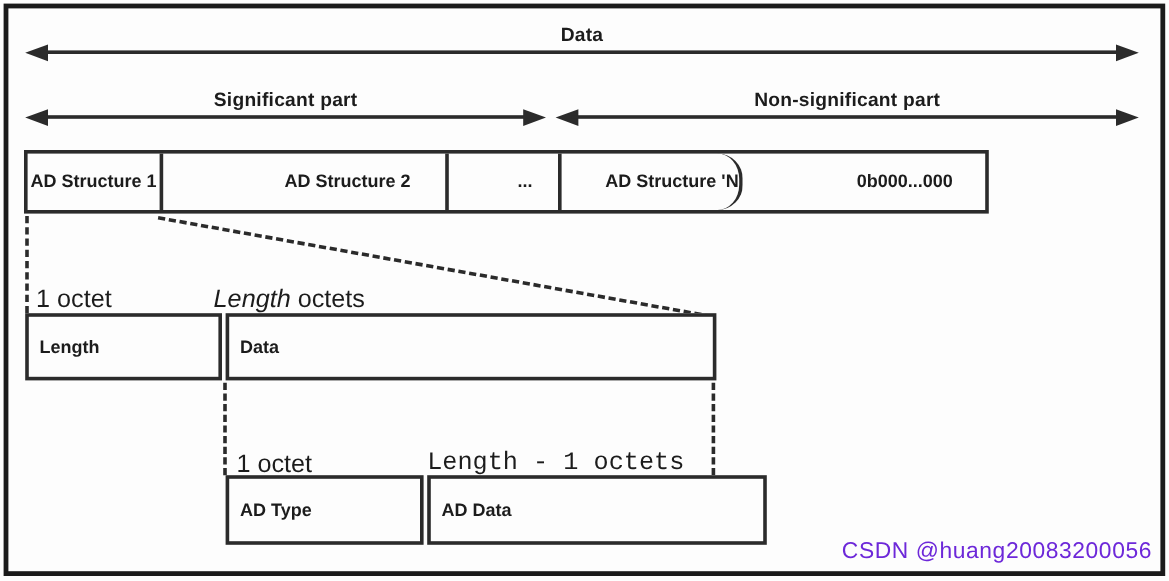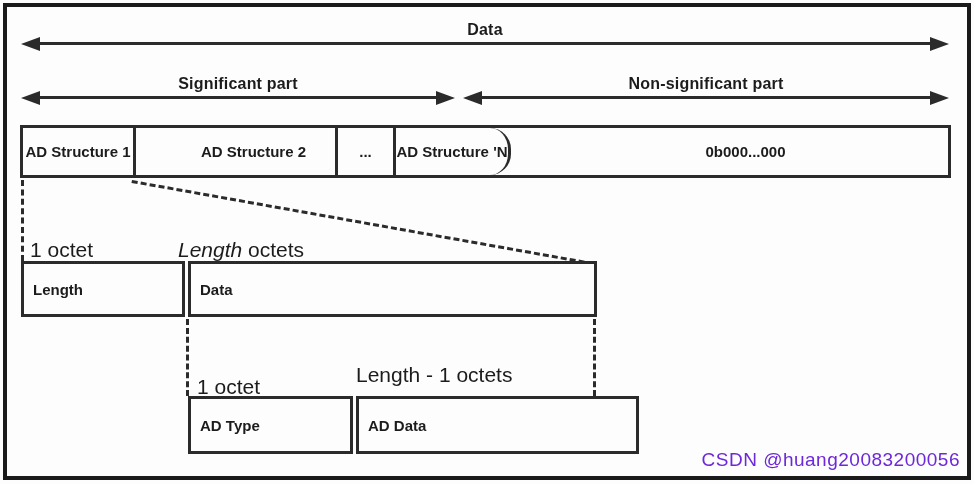--- a/index.html
+++ b/index.html
@@ -52,40 +52,40 @@
     <div class="ah ah-l"></div>
     <div class="line"></div>
     <div class="ah ah-r"></div>
   </div>
   <div class="arrow" style="left:463px;top:90px;width:486px;">
     <div class="ah ah-l"></div>
     <div class="line"></div>
     <div class="ah ah-r"></div>
   </div>
 
-  <div class="row" style="left:20px;top:125px;width:931px;height:53px;box-sizing:border-box;">
+  <div class="row" style="left:20px;top:125px;width:804px;height:53px;box-sizing:border-box;gap:36px;">
     <div class="cell" style="flex:0 0 110px;">AD Structure 1</div>
     <div class="cell" style="flex:0 0 163px;padding-left:36px;">AD Structure 2</div>
     <div class="cell" style="flex:0 0 55px;">...</div>
     <div class="cell" style="flex:0 0 112px;border-radius:21px;">AD Structure 'N</div>
     <div class="cell" style="flex:1 1 auto;padding-left:32px;">0b000...000</div>
   </div>
 
   <div class="vdash" style="left:21px;top:180px;height:81px;"></div>
   <div class="diag" style="left:132px;top:180px;width:469px;transform:rotate(10.1deg);"></div>
 
   <div class="caption" style="left:30px;top:238px;">1 octet</div>
   <div class="caption" style="left:178px;top:238px;"><span class="it">Length</span><span> octets</span></div>
 
   <div class="box" style="left:21px;top:261px;width:164px;height:56px;">Length</div>
   <div class="box" style="left:188px;top:261px;width:409px;height:56px;">Data</div>
 
   <div class="vdash" style="left:186px;top:319px;height:77px;"></div>
   <div class="vdash" style="left:593px;top:319px;height:77px;"></div>
 
   <div class="caption" style="left:197px;top:375px;">1 octet</div>
-  <div class="caption" style="left:356px;top:363px;">Length - 1 octets</div>
+  <div class="caption" style="left:356px;top:375px;font-family:Liberation Mono, monospace;">Length - 1 octets</div>
 
   <div class="box" style="left:188px;top:396px;width:165px;height:58px;">AD Type</div>
   <div class="box" style="left:356px;top:396px;width:283px;height:58px;">AD Data</div>
 
   <div class="watermark" style="right:14px;top:449px;">CSDN @huang20083200056</div>
 </div>
 
 </body></html>

